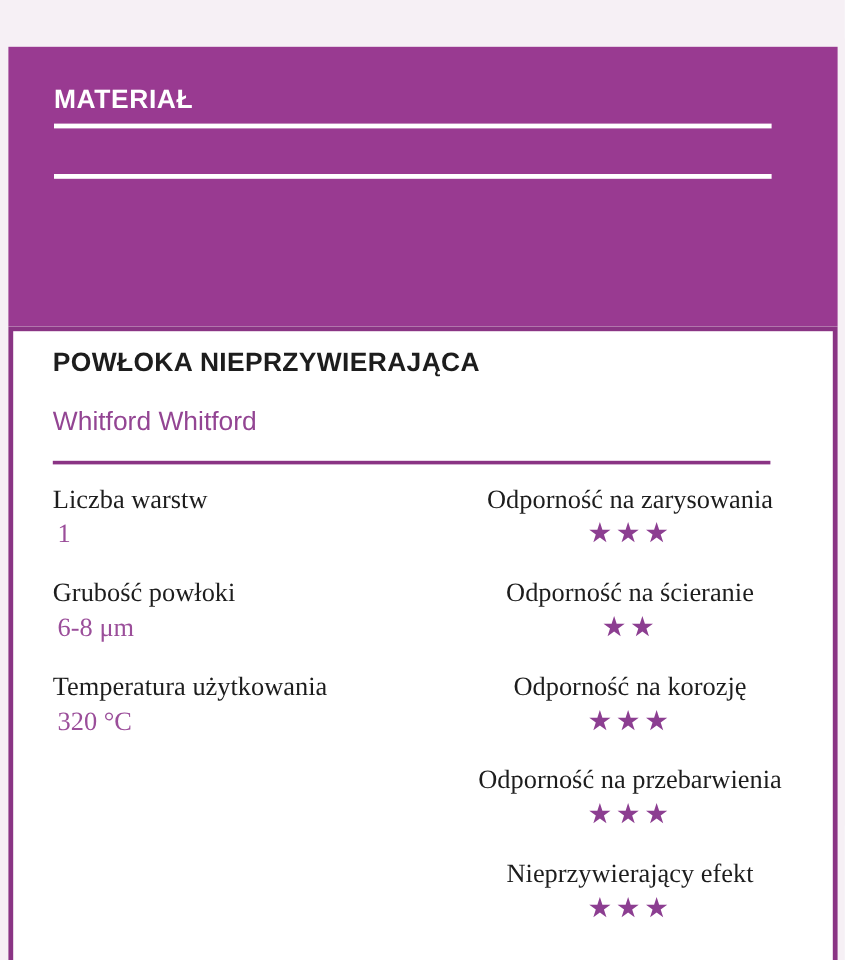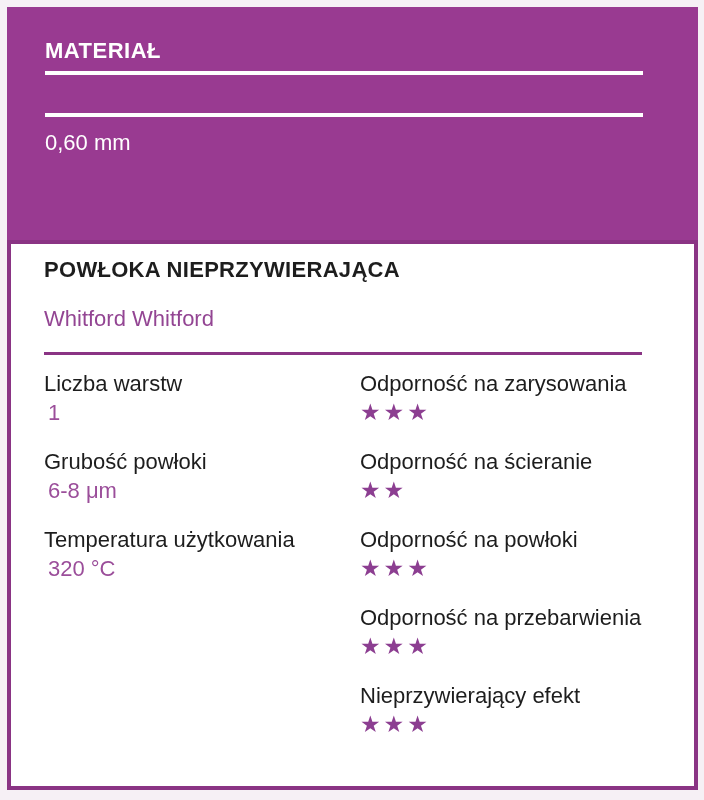--- a/index.html
+++ b/index.html
@@ -6,20 +6,21 @@
   body {
     width: 704px; height: 800px; overflow: hidden;
     font-family: "Liberation Sans", "DejaVu Sans", sans-serif;
     background: var(--page-bg, #f6f0f5);
   }
   .page {
     box-sizing: border-box;
     width: 704px; height: 656px;
     padding: 7px 6px 10px 7px;
     background: var(--page-bg, #f6f0f5);
+    margin-top: 32px;
   }
   
   .top-panel {
     box-sizing: border-box;
     background: var(--purple-bg, #993a91);
     padding: 33px 48px 16px 38px;
     height: 233px;
   }
   .top-panel h2 {
     margin: 0;
@@ -79,22 +80,22 @@
     margin-top: 22px;
     height: 3px; width: 598px; max-width: 100%;
     background: var(--panel-border, #8a3484);
   }
   .grid {
     margin-top: 14px;
     display: grid;
     grid-template-columns: 316px 1fr;
     grid-auto-rows: 78px;
   }
-  .cell { grid-column: 1; }
-  .cell.right { grid-column: 2; }
+  .cell { grid-column: 1; font-family: Liberation Serif, serif; }
+  .cell.right { grid-column: 2; text-align: center; }
   .gr1 { grid-row: 1; } .gr2 { grid-row: 2; } .gr3 { grid-row: 3; }
   .gr4 { grid-row: 4; } .gr5 { grid-row: 5; }
   .cell-label {
     font-size: 22px; line-height: 29px;
     color: var(--label-text, #1d1d1d);
   }
   .cell-value {
     font-size: 22px; line-height: 29px;
     padding-left: 4px;
     color: var(--value-purple, #9b4e9a);
@@ -108,21 +109,20 @@
 
 <div class="page">
 
   <section class="top-panel">
     <div class="spec-block">
       <h2>MATERIAŁ</h2>
       <div class="rule-white"></div>
     </div>
     <div class="spec-block">
       <div class="rule-white"></div>
-      <div class="spec-value">0,60 mm</div>
     </div>
   </section>
 
   <section class="coating-panel">
     <h2 class="coating-title">POWŁOKA NIEPRZYWIERAJĄCA</h2>
     <div class="brand">Whitford Whitford</div>
 
 
     <div class="divider"></div>
 
@@ -144,21 +144,21 @@
       <div class="cell right gr2">
         <div class="cell-label">Odporność na ścieranie</div>
         <div class="cell-stars stars">★★</div>
       </div>
 
       <div class="cell gr3">
         <div class="cell-label">Temperatura użytkowania</div>
         <div class="cell-value">320 °C</div>
       </div>
       <div class="cell right gr3">
-        <div class="cell-label">Odporność na powłoki</div>
+        <div class="cell-label">Odporność na korozję</div>
         <div class="cell-stars stars">★★★</div>
       </div>
 
       <div class="cell right gr4">
         <div class="cell-label">Odporność na przebarwienia</div>
         <div class="cell-stars stars">★★★</div>
       </div>
 
       <div class="cell right gr5">
         <div class="cell-label">Nieprzywierający efekt</div>

